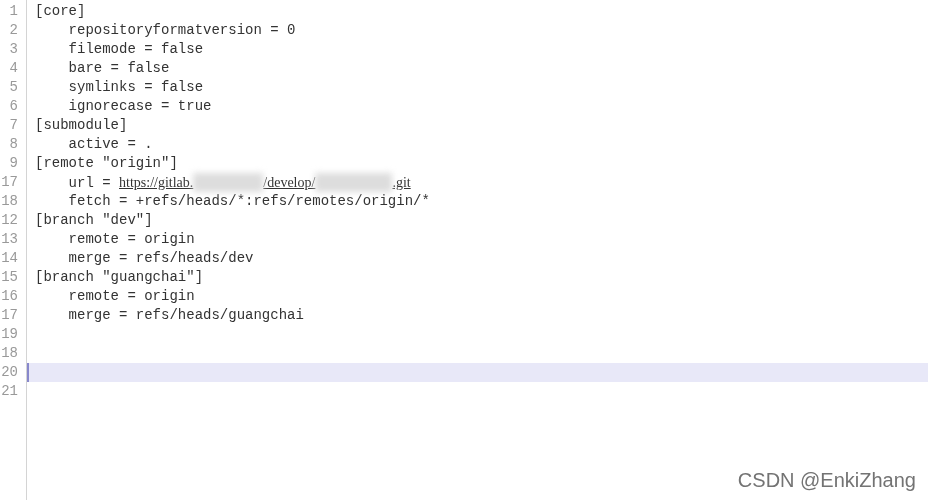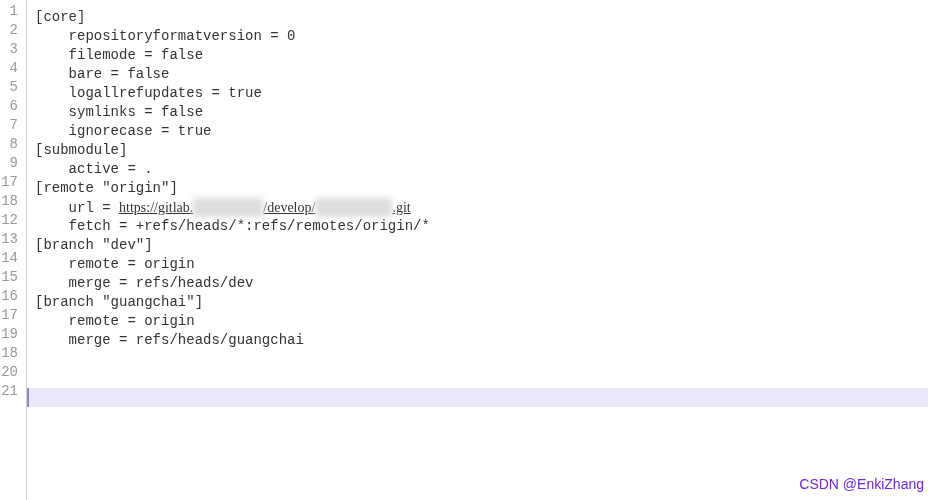--- a/index.html
+++ b/index.html
@@ -27,21 +27,21 @@
       user-select: none;
       line-height: 19px;
     }
     .gutter-line {
       height: 19px;
     }
     .code-area {
       flex: 1;
       border-left: 1px solid #d4d4d4;
       padding-left: 2px;
-      padding-top: 8px;
+      padding-top: 2px;
       line-height: 19px;
       position: relative;
     }
     .code-line {
       height: 19px;
       white-space: pre;
       padding-left: 6px;
     }
     .code-line.highlighted {
       background: #e8e8f8;
@@ -55,24 +55,24 @@
     }
     .blur {
       filter: blur(3px);
       display: inline-block;
       background: #ddd;
       color: transparent;
     }
     .watermark {
       position: absolute;
       bottom: 8px;
-      right: 4px;
-      color: #6d28d9;
+      right: 12px;
+      color: #737373;
       font-family: Arial, sans-serif;
-      font-size: 14px;
+      font-size: 20px;
     }
   </style>
 </head>
 <body>
 
 <div class="editor">
   <div class="gutter" id="gutter">
       <div class="gutter-line">1</div>
       <div class="gutter-line">2</div>
       <div class="gutter-line">3</div>
@@ -93,21 +93,20 @@
       <div class="gutter-line">19</div>
       <div class="gutter-line">18</div>
       <div class="gutter-line">20</div>
       <div class="gutter-line">21</div>
     </div>
   <div class="code-area" id="codearea">
       <div class="code-line">[core]</div>
       <div class="code-line">    repositoryformatversion = 0</div>
       <div class="code-line">    filemode = false</div>
       <div class="code-line">    bare = false</div>
-      <div class="code-line">    logallrefupdates = true</div>
       <div class="code-line">    symlinks = false</div>
       <div class="code-line">    ignorecase = true</div>
       <div class="code-line">[submodule]</div>
       <div class="code-line">    active = .</div>
       <div class="code-line">[remote "origin"]</div>
       <div class="code-line">    url = <span class="underline">https://gitlab.<span class="blur">xxxxxxxxxx</span>/develop/<span class="blur">xxxxxxxxxxx</span>.git</span></div>
       <div class="code-line">    fetch = +refs/heads/*:refs/remotes/origin/*</div>
       <div class="code-line">[branch "dev"]</div>
       <div class="code-line">    remote = origin</div>
       <div class="code-line">    merge = refs/heads/dev</div>

